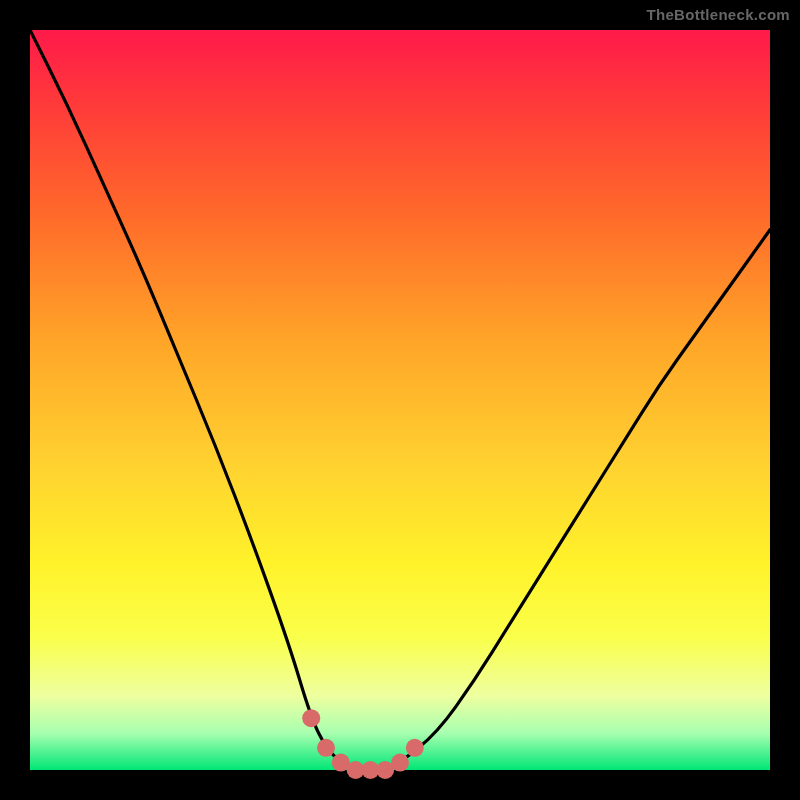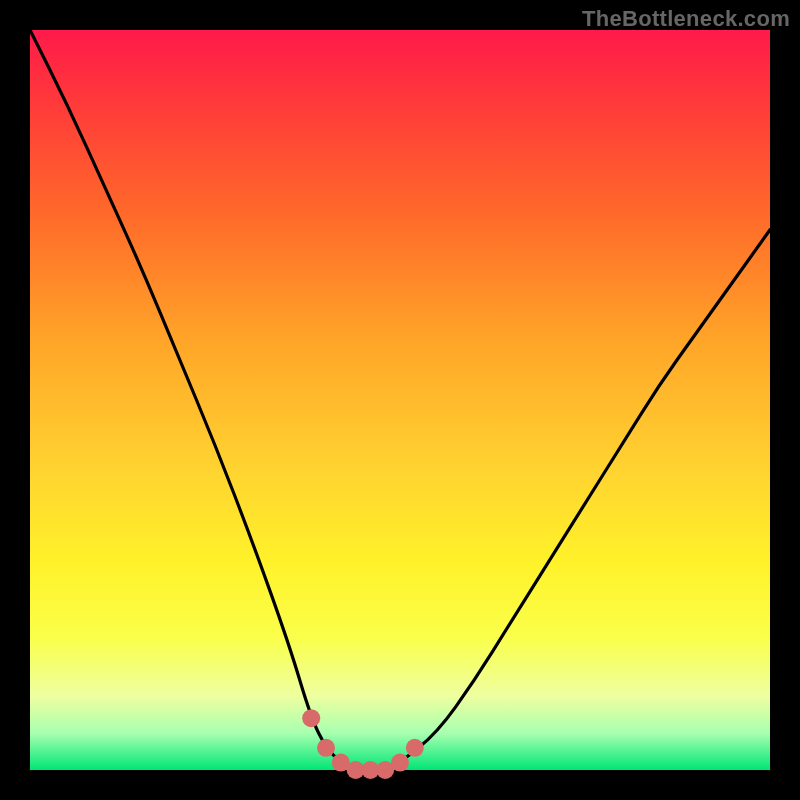--- a/index.html
+++ b/index.html
@@ -26,21 +26,21 @@
       #faff4a 82%,
       #eeffa0 90%,
       #a8ffb0 95%,
       #00e676 100%);
   }
   .watermark {
     position: absolute;
     top: 6px;
     right: 10px;
     font-family: Arial, sans-serif;
-    font-size: 22px;
+    font-size: 15px;
     font-weight: 600;
     color: #666;
     letter-spacing: 0.3px;
     user-select: none;
   }
   svg.curve {
     position: absolute;
     left: 0; top: 0;
     width: 740px; height: 740px;
     overflow: visible;

